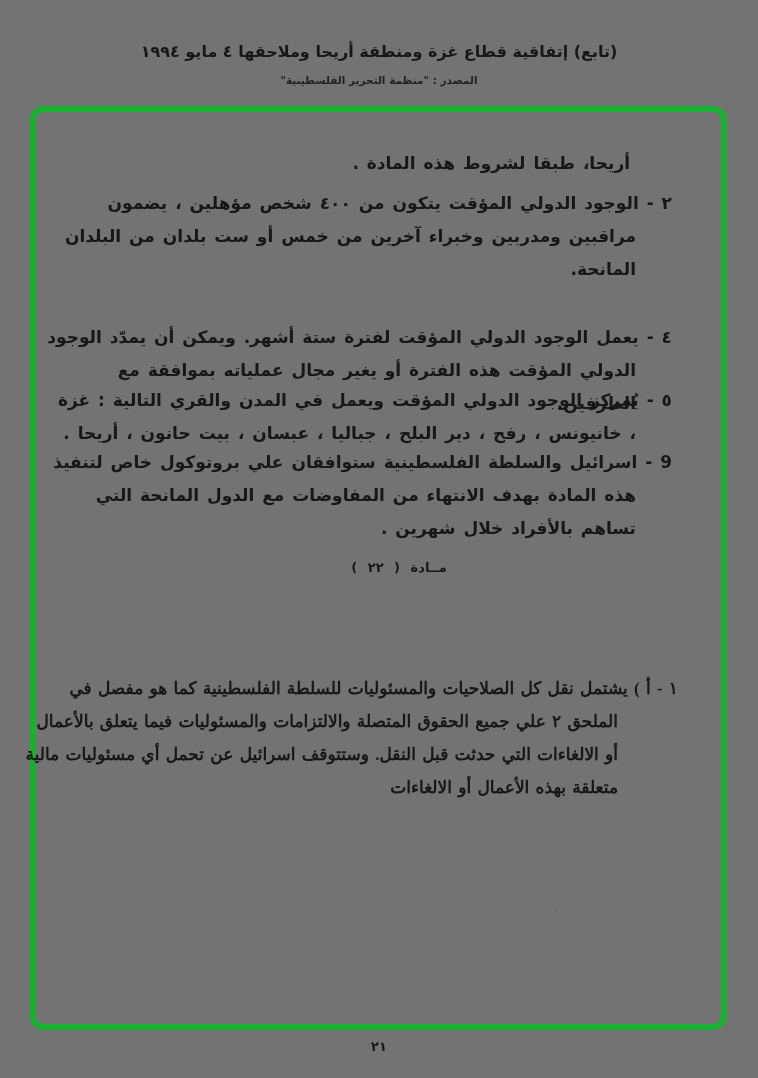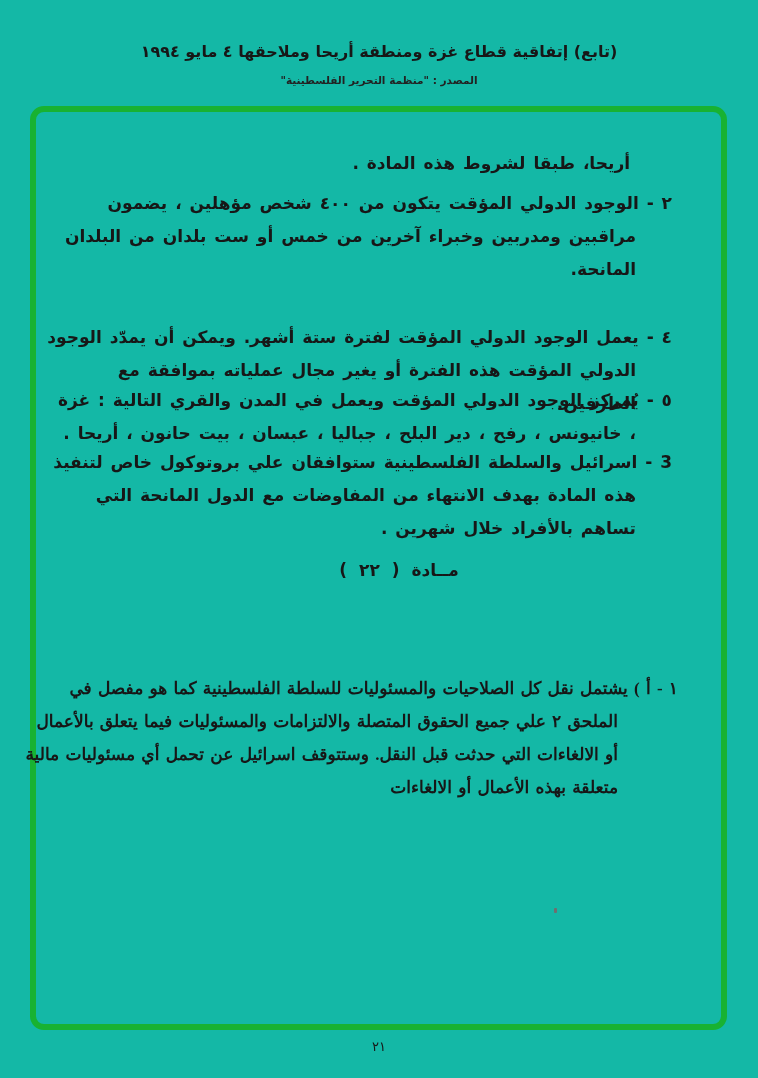--- a/index.html
+++ b/index.html
@@ -3,21 +3,21 @@
 <meta charset="utf-8">
 <style>
   html,body{margin:0;padding:0;}
   body{
     width:758px;height:1078px;
     background:#f4f4f2;
     font-family:"DejaVu Sans", sans-serif;
   }
   .page{
     position:relative;width:758px;height:1078px;
-    background:#14b8a6;overflow:hidden;
+    background:#737373;overflow:hidden;
     color:var(--ink,#171717);
   }
   
   .doc-title{
     position:absolute;top:42px;left:0;right:0;
     text-align:center;direction:rtl;
     font-size:16px;font-weight:bold;
   }
   .doc-source{
     position:absolute;top:74px;left:0;right:0;
@@ -38,36 +38,36 @@
     position:absolute;right:86px;width:592px;margin:0;
     font-size:17px;font-weight:bold;line-height:33px;
     text-align:right;word-spacing:2px;color:var(--ink,#171717);
   }
   .intro{top:147px;right:128px;width:auto;}
   .item{padding-right:36px;text-indent:-36px;}
   .clause{top:672px;right:80px;width:600px;padding-right:60px;text-indent:-60px;font-family:Liberation Serif, serif;}
   .article-num{
     position:absolute;top:560px;left:0;right:0;margin:0;
     text-align:center;direction:rtl;
-    font-size:17px;font-weight:bold;word-spacing:6px;
+    font-size:13px;font-weight:bold;word-spacing:6px;
   }
   .article-title{
     position:absolute;top:600px;left:0;right:0;margin:0;
     text-align:center;direction:rtl;
     font-size:19px;font-weight:bold;word-spacing:4px;
   }
   .speck{
     position:absolute;left:514px;top:908px;width:3px;height:5px;
     background:#6f6f6f;border-radius:1px;
   }
   
   .doc-footer{
     position:absolute;left:0;right:0;top:1036px;text-align:center;
   }
-  .page-num{font-size:13px;font-weight:normal;letter-spacing:2px;}
+  .page-num{font-size:13px;font-weight:bold;letter-spacing:2px;}
 </style>
 </head>
 <body>
 
 <div class="page">
 
   <header>
     <div class="doc-title">(تابع) إتفاقية قطاع غزة ومنطقة أريحا وملاحقها ٤ مايو ١٩٩٤</div>
     <div class="doc-source">المصدر :  "منظمة التحرير الفلسطينية"</div>
   </header>
@@ -78,21 +78,21 @@
 
     <p class="line intro">أريحا، طبقا لشروط هذه المادة .</p>
 
     <p class="line item" style="top:187px">٢ - الوجود الدولي المؤقت يتكون من ٤٠٠ شخص مؤهلين ، يضمون مراقبين ومدربين وخبراء آخرين من خمس أو ست بلدان من البلدان المانحة.</p>
 
 
     <p class="line item" style="top:321px">٤ - يعمل الوجود الدولي المؤقت لفترة ستة أشهر. ويمكن أن يمدّد الوجود الدولي المؤقت هذه الفترة أو يغير مجال عملياته بموافقة مع الطرفين.</p>
 
     <p class="line item" style="top:384px">٥ - يُمركز الوجود الدولي المؤقت ويعمل في المدن والقري التالية : غزة ، خانيونس ، رفح ، دير البلح ، جباليا ، عبسان ، بيت حانون ، أريحا .</p>
 
-    <p class="line item" style="top:446px">3 - اسرائيل والسلطة الفلسطينية ستوافقان علي بروتوكول خاص لتنفيذ هذه المادة بهدف الانتهاء من المفاوضات مع الدول المانحة التي تساهم بالأفراد خلال شهرين .</p>
+    <p class="line item" style="top:446px">9 - اسرائيل والسلطة الفلسطينية ستوافقان علي بروتوكول خاص لتنفيذ هذه المادة بهدف الانتهاء من المفاوضات مع الدول المانحة التي تساهم بالأفراد خلال شهرين .</p>
 
     <h2 class="article-num">مــادة ( ٢٢ )</h2>
 
 
     <p class="line clause">١ - أ ) يشتمل نقل كل الصلاحيات والمسئوليات للسلطة الفلسطينية كما هو مفصل في الملحق ٢ علي جميع الحقوق المتصلة والالتزامات والمسئوليات فيما يتعلق بالأعمال أو الالغاءات التي حدثت قبل النقل. وستتوقف اسرائيل عن تحمل أي مسئوليات مالية متعلقة بهذه الأعمال أو الالغاءات</p>
 
     <span class="speck"></span>
   </main>
 
   <footer class="doc-footer">

